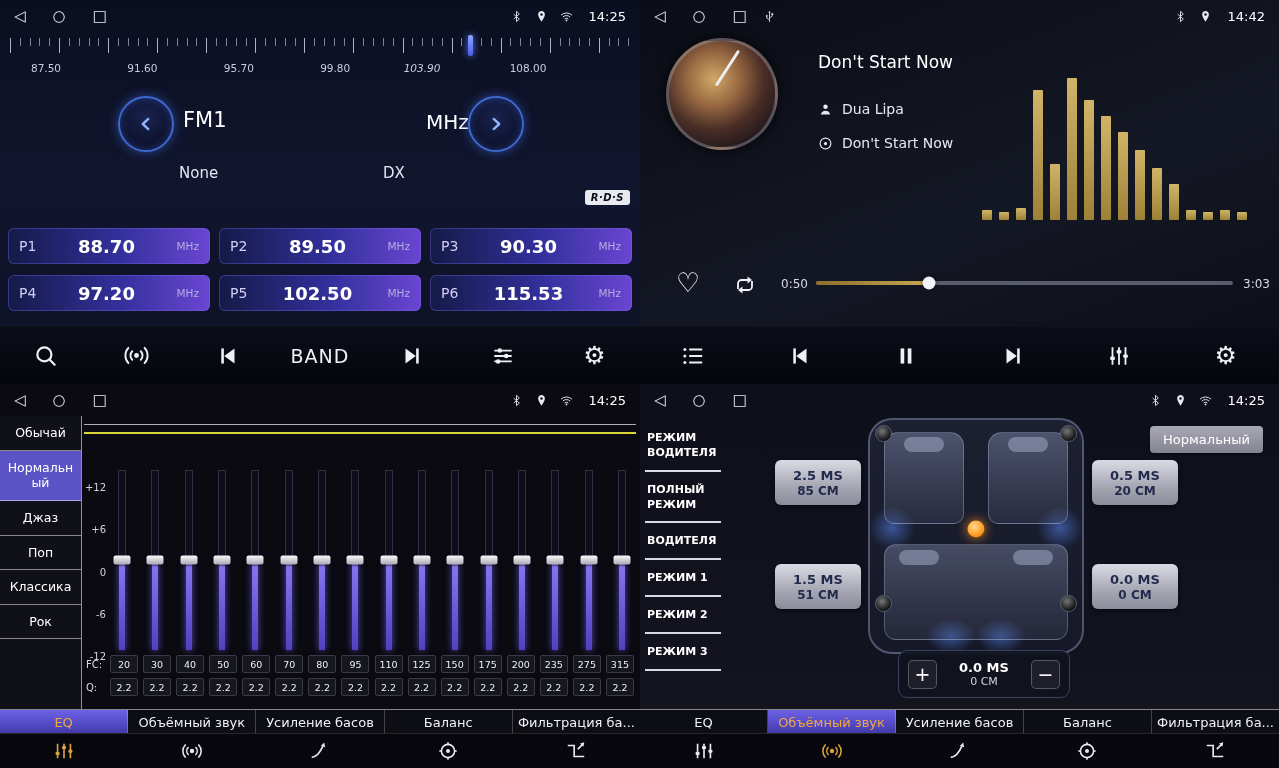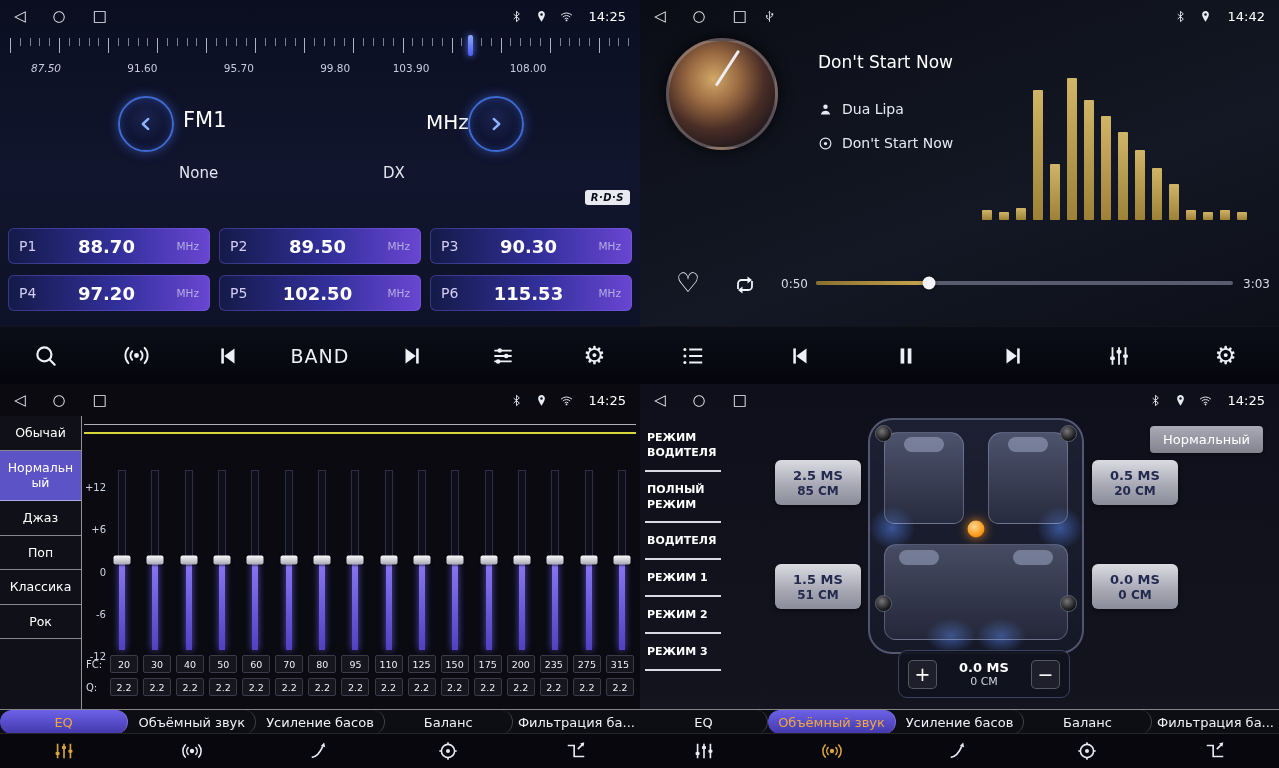--- a/index.html
+++ b/index.html
@@ -101,21 +101,21 @@
   #fc-row{top:271px;} #q-row{top:294px;}
   .vlabel{width:24px;font-size:10px;color:#d8dce8;}
   .vals{flex:1;display:flex;justify-content:space-between;}
   .vbox{width:26px;height:16px;background:#16161f;border:1px solid #3a3a48;border-radius:2px;
     display:flex;align-items:center;justify-content:center;font-size:9.5px;color:#eef0f6;}
 
   
   .tabbar{position:absolute;left:0;right:0;bottom:34px;height:24px;display:flex;background:#0d0d14;
     border-top:1px solid rgba(255,255,255,.5);}
   .atab{flex:1;display:flex;align-items:center;justify-content:center;font-size:13px;color:#f0f1f6;
-    border-right:1px solid rgba(255,255,255,.22);white-space:nowrap;overflow:hidden;cursor:pointer;border-radius:12px;}
+    border-right:1px solid rgba(255,255,255,.22);white-space:nowrap;overflow:hidden;cursor:pointer;}
   .atab:last-child{border-right:none;}
   .atab.sel{background:linear-gradient(180deg,#6d62e8,#4238aa);color:#f0a83e;}
   .iconrow{position:absolute;left:0;right:0;bottom:0;height:34px;display:flex;background:#07070d;
     border-top:1px solid rgba(255,255,255,.12);}
   .icell{flex:1;display:flex;align-items:center;justify-content:center;color:#e8eaf2;cursor:pointer;}
   .icell.act{color:#d8a23c;}
 
   
   .sf-modes{position:absolute;left:5px;top:36px;width:76px;}
   .sf-mode{padding:11px 2px 9px;font-size:11px;font-weight:bold;color:#fff;line-height:1.35;
@@ -245,25 +245,25 @@
         <div class="tick"></div>
         <div class="tick"></div>
         <div class="tick"></div>
         <div class="tick major"></div>
         <div class="tick"></div>
         <div class="tick"></div>
         <div class="tick"></div>
       </div>
     <div class="freq-indicator"></div>
     <div class="ruler-labels" id="ruler-labels">
-        <span class="rlabel" style="left: 46px; font-style: italic;">87.50</span>
+        <span class="rlabel" style="left: 46px;">87.50</span>
         <span class="rlabel" style="left: 142.4px;">91.60</span>
         <span class="rlabel" style="left: 238.8px;">95.70</span>
         <span class="rlabel" style="left: 335.2px;">99.80</span>
-        <span class="rlabel" style="left: 411px;">103.90</span>
+        <span class="rlabel" style="left: 422px; font-style: italic;">103.90</span>
         <span class="rlabel" style="left: 528px;">108.00</span>
       </div>
 
     <div class="circle-btn" id="btn-tune-down">
       <svg width="22" height="22" viewBox="0 0 24 24">
           <path d="M14.5 6.5L8.5 12l6 5.5" stroke="#8fb4ff" stroke-width="2.6" fill="none" stroke-linecap="round" stroke-linejoin="round"></path>
         </svg>
     </div>
     <div class="fm1">FM1</div>
     <div class="none-label">None</div>

